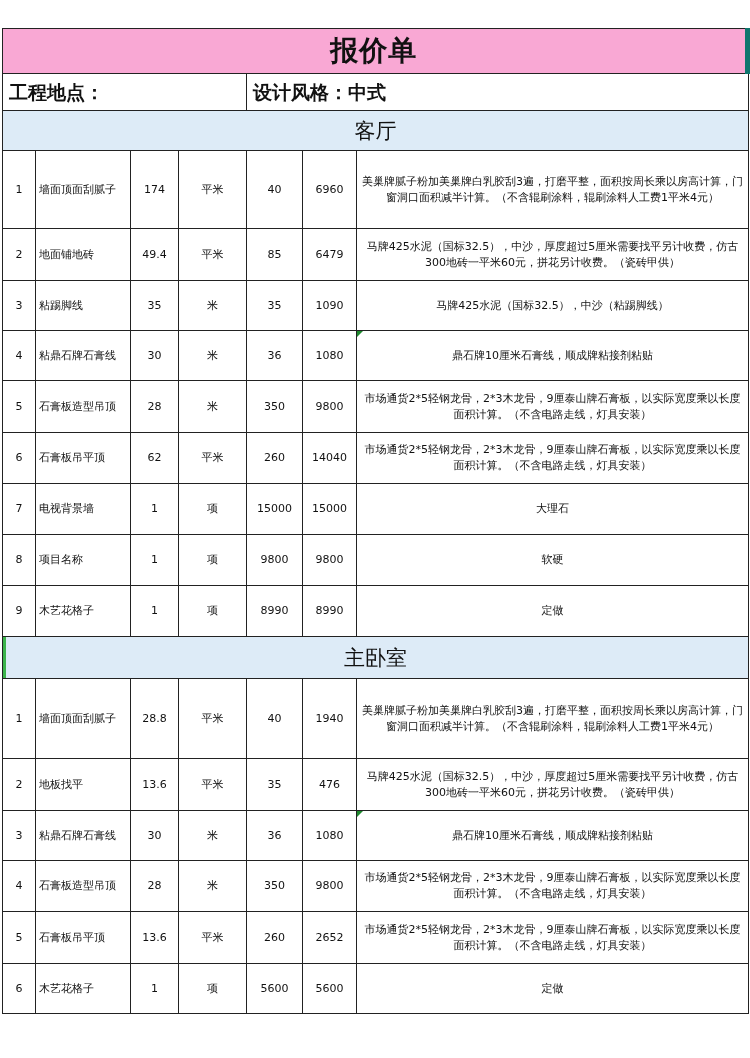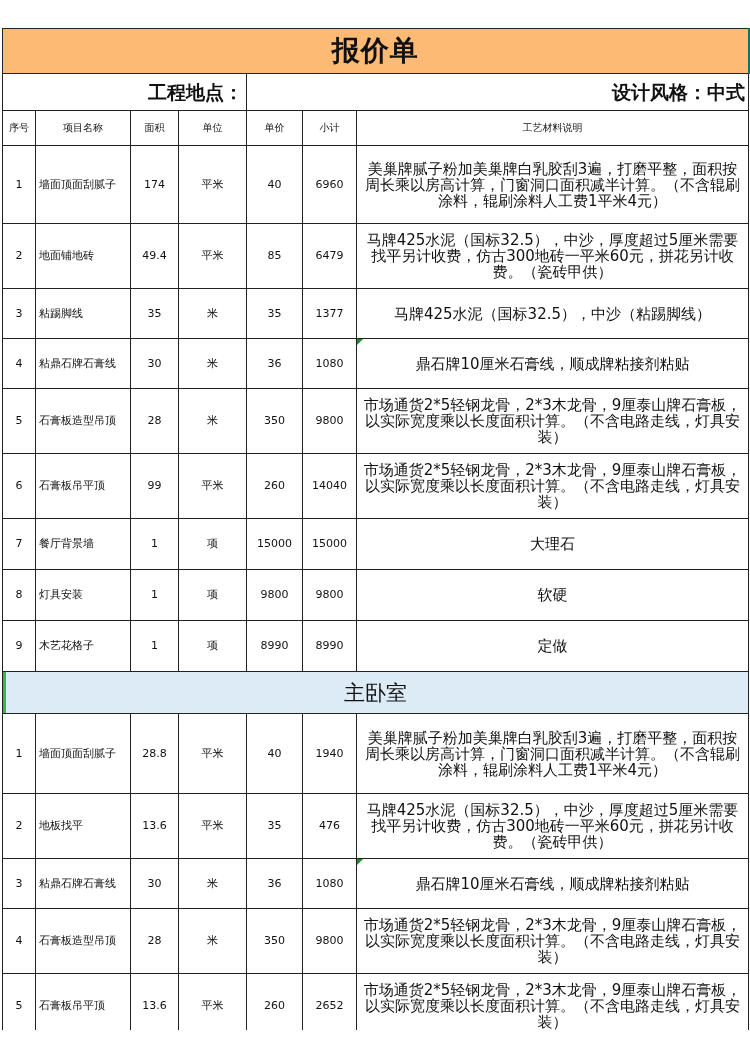--- a/index.html
+++ b/index.html
@@ -2,28 +2,28 @@
 <html><head>
 <meta charset="utf-8">
 <style>
   html, body { margin:0; padding:0; background:#fff; }
   body { width:750px; height:1058px; position:relative; overflow:hidden;
          font-family:"DejaVu Sans", sans-serif; color:#111; }
   .sheet { position:absolute; left:2px; top:28px; width:746px; }
   table { border-collapse:collapse; width:746px; table-layout:fixed; }
   td { border:1px solid #222; padding:0 3px; text-align:center; vertical-align:middle;
        font-size:11px; line-height:16px; overflow:hidden; }
-  .title-row td { background:#fdba74; font-size:28px; font-weight:bold; height:44px;
-                  font-family:"DejaVu Sans", sans-serif; letter-spacing:1px; border-right:2px solid #0f766e; }
-  .info-row td { font-size:19px; font-weight:bold; text-align:right; height:36px; padding-left:6px; }
+  .title-row td { background:#f9a8d4; font-size:28px; font-weight:bold; height:44px;
+                  font-family:"DejaVu Sans", sans-serif; letter-spacing:1px; border-right:8px solid #0f766e; }
+  .info-row td { font-size:19px; font-weight:bold; text-align:left; height:36px; padding-left:6px; }
   .head-row td { font-size:10px; height:34px; }
   .section-row td { background:#ddebf7; font-size:21px; height:39px; }
   .section-row.green td:first-child { box-shadow: inset 3px 0 0 #3cb44b; }
   .name { text-align:left; }
-  .desc { font-size:15px; line-height:16px; padding:8px 4px; }
+  .desc { font-size:11px; line-height:16px; padding:8px 4px; }
   .corner { position:relative; }
   .corner::before { content:""; position:absolute; left:0; top:0; width:0; height:0;
                     border-top:6px solid #1e8a2e; border-right:6px solid transparent; }
   .cut { position:absolute; left:0; top:1030px; width:750px; height:28px; background:#fff; }
 </style>
 </head>
 <body>
 
 <div class="sheet">
 <table>
@@ -37,30 +37,24 @@
         <col style="width:392px">
   </colgroup>
   <tbody>
         <tr class="title-row">
     <td colspan="7">报价单</td>
   </tr>
   <tr class="info-row">
     <td colspan="4">工程地点：</td>
     <td colspan="3">设计风格：中式</td>
   </tr>
-  <tr class="head-row">
-    <td>序号</td>
-    <td>项目名称</td>
-    <td>面积</td>
-    <td>单位</td>
-    <td>单价</td>
-    <td>小计</td>
-    <td>工艺材料说明</td>
+
+  <tr class="section-row">
+    <td colspan="7">客厅</td>
   </tr>
-
   <tr style="height:78px">
     <td>1</td>
     <td class="name">墙面顶面刮腻子</td>
     <td>174</td>
     <td>平米</td>
     <td>40</td>
     <td>6960</td>
     <td class="desc">美巢牌腻子粉加美巢牌白乳胶刮3遍，打磨平整，面积按周长乘以房高计算，门窗洞口面积减半计算。（不含辊刷涂料，辊刷涂料人工费1平米4元）</td>
   </tr>
   <tr style="height:52px">
@@ -71,21 +65,21 @@
     <td>85</td>
     <td>6479</td>
     <td class="desc">马牌425水泥（国标32.5），中沙，厚度超过5厘米需要找平另计收费，仿古300地砖一平米60元，拼花另计收费。（瓷砖甲供）</td>
   </tr>
   <tr style="height:50px">
     <td>3</td>
     <td class="name">粘踢脚线</td>
     <td>35</td>
     <td>米</td>
     <td>35</td>
-    <td>1377</td>
+    <td>1090</td>
     <td class="desc">马牌425水泥（国标32.5），中沙（粘踢脚线）</td>
   </tr>
   <tr style="height:50px">
     <td>4</td>
     <td class="name"> 粘鼎石牌石膏线</td>
     <td>30</td>
     <td>米</td>
     <td>36</td>
     <td>1080</td>
     <td class="desc corner">鼎石牌10厘米石膏线，顺成牌粘接剂粘贴</td>
@@ -95,38 +89,38 @@
     <td class="name"> 石膏板造型吊顶</td>
     <td>28</td>
     <td>米</td>
     <td>350</td>
     <td>9800</td>
     <td class="desc">市场通货2*5轻钢龙骨，2*3木龙骨，9厘泰山牌石膏板，以实际宽度乘以长度面积计算。（不含电路走线，灯具安装）</td>
   </tr>
   <tr style="height:51px">
     <td>6</td>
     <td class="name"> 石膏板吊平顶</td>
-    <td>99</td>
+    <td>62</td>
     <td>平米</td>
     <td>260</td>
     <td>14040</td>
     <td class="desc">市场通货2*5轻钢龙骨，2*3木龙骨，9厘泰山牌石膏板，以实际宽度乘以长度面积计算。（不含电路走线，灯具安装）</td>
   </tr>
   <tr style="height:51px">
     <td>7</td>
-    <td class="name">餐厅背景墙</td>
+    <td class="name">电视背景墙</td>
     <td>1</td>
     <td>项</td>
     <td>15000</td>
     <td>15000</td>
     <td class="desc">大理石</td>
   </tr>
   <tr style="height:51px">
     <td>8</td>
-    <td class="name">灯具安装</td>
+    <td class="name">项目名称</td>
     <td>1</td>
     <td>项</td>
     <td>9800</td>
     <td>9800</td>
     <td class="desc">软硬</td>
   </tr>
   <tr style="height:51px">
     <td>9</td>
     <td class="name">木艺花格子</td>
     <td>1</td>

